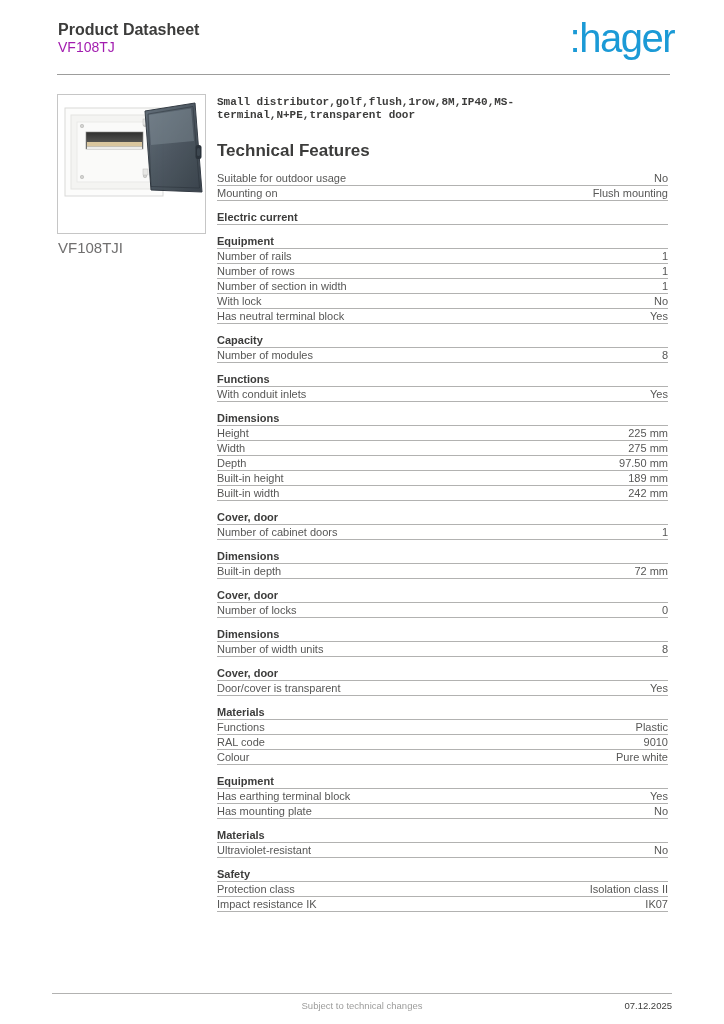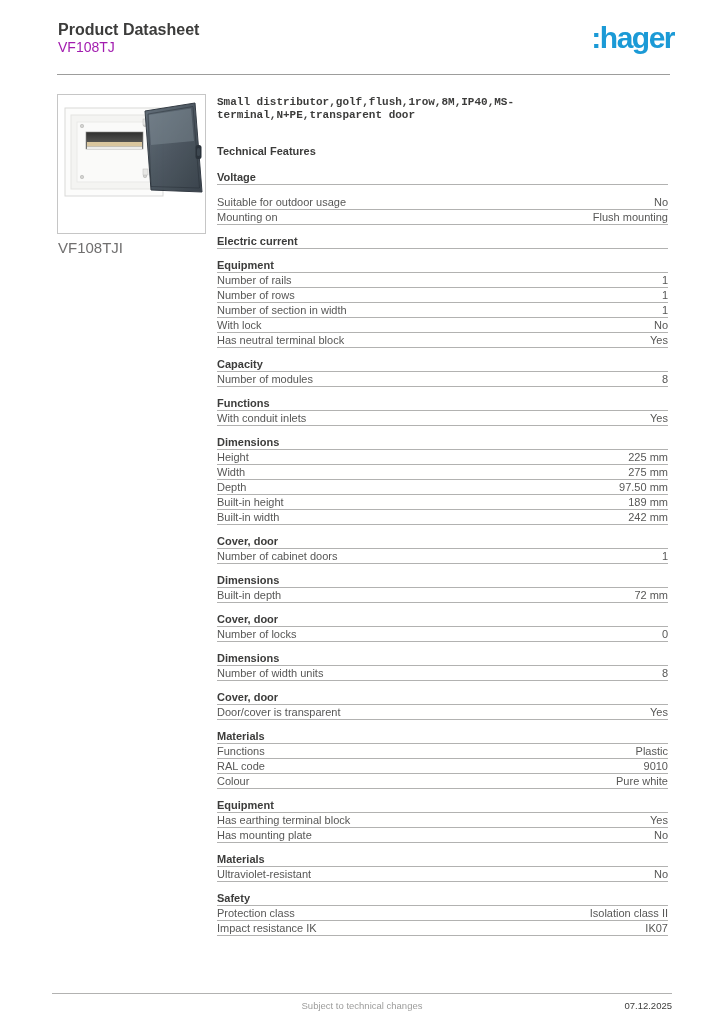--- a/index.html
+++ b/index.html
@@ -11,40 +11,40 @@
     position: relative;
     overflow: hidden;
   }
 
   
   .page-header { position: absolute; left: 58px; top: 21px; }
   .doc-title { font-size: 16px; font-weight: bold; color: #3c3c3b; line-height: 18px; }
   .doc-subtitle { font-size: 14px; color: #a21caf; line-height: 17px; }
   .brand-logo {
     position: absolute; right: 50px; top: 22px;
-    font-size: 30px; font-weight: bold; letter-spacing: -1.5px;
+    font-size: 40px; font-weight: normal; letter-spacing: -1.5px;
     line-height: 32px;
   }
   .top-rule { position: absolute; left: 57px; right: 54px; top: 74px; border-top: 1px solid #9d9d9c; }
 
   
   .image-frame {
     position: absolute; left: 57px; top: 94px;
     width: 147px; height: 138px;
     border: 1px solid #c6c6c6; background: #fff;
   }
   .image-caption {
     position: absolute; left: 58px; top: 239px;
     font-size: 15px; color: #706f6f;
   }
 
   
   .content { position: absolute; left: 217px; top: 90px; width: 451px; }
   .description { font-size: 11px; font-weight: bold; line-height: 13px; padding-top: 6px; font-family: Liberation Mono, monospace; }
-  .tech-heading { font-size: 11px; font-weight: bold; margin-top: 23px; line-height: 12px; }
+  .tech-heading { font-size: 17px; font-weight: bold; margin-top: 23px; line-height: 12px; }
   .sections { margin-top: 14px; }
 
   .spec-section { margin-bottom: 10px; }
   .spec-title {
     font-size: 11px; font-weight: bold; color: #3c3c3b;
     line-height: 12px; padding-bottom: 1px;
     border-bottom: 1px solid #b2b2b1;
   }
   .spec-row {
     display: flex; justify-content: space-between; align-items: baseline;
@@ -113,21 +113,20 @@
     <rect x="139" y="53" width="3" height="8" rx="1.5" fill="#3d4750"></rect>
   </svg>
 </div>
 <div class="image-caption">VF108TJI</div>
 
 <div class="content">
   <div class="description">Small distributor,golf,flush,1row,8M,IP40,MS-terminal,N+PE,transparent door</div>
   <div class="tech-heading">Technical Features</div>
   <div class="sections">
       <section class="spec-section">
-        <div class="spec-title">Voltage</div>
       </section>
       <section class="spec-section">
         <div class="spec-row">
           <span class="spec-label">Suitable for outdoor usage</span>
           <span class="spec-value">No</span>
         </div>
         <div class="spec-row">
           <span class="spec-label">Mounting on</span>
           <span class="spec-value">Flush mounting</span>
         </div>

